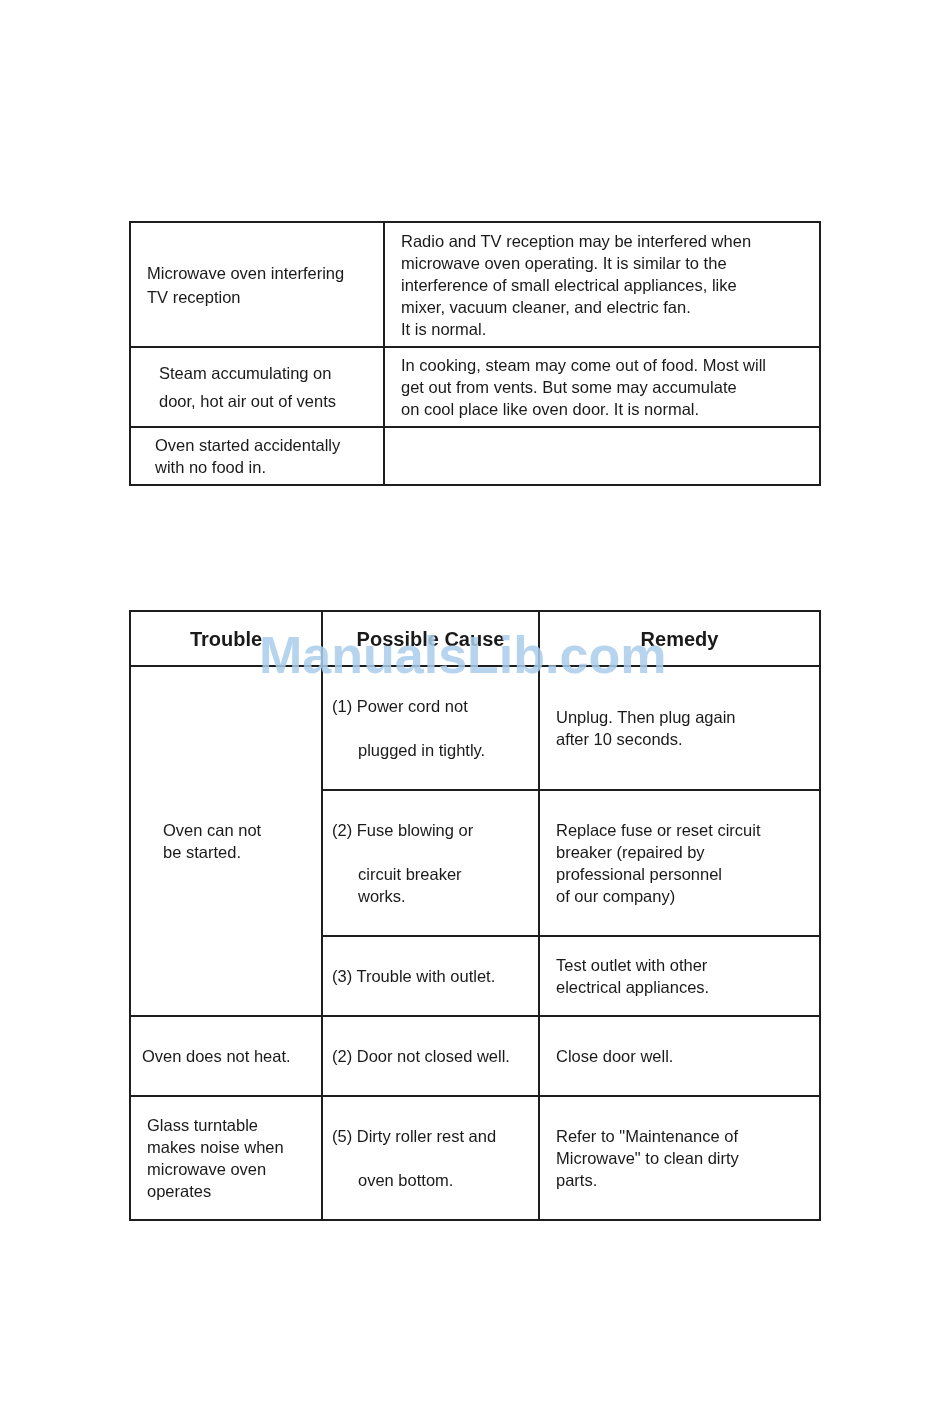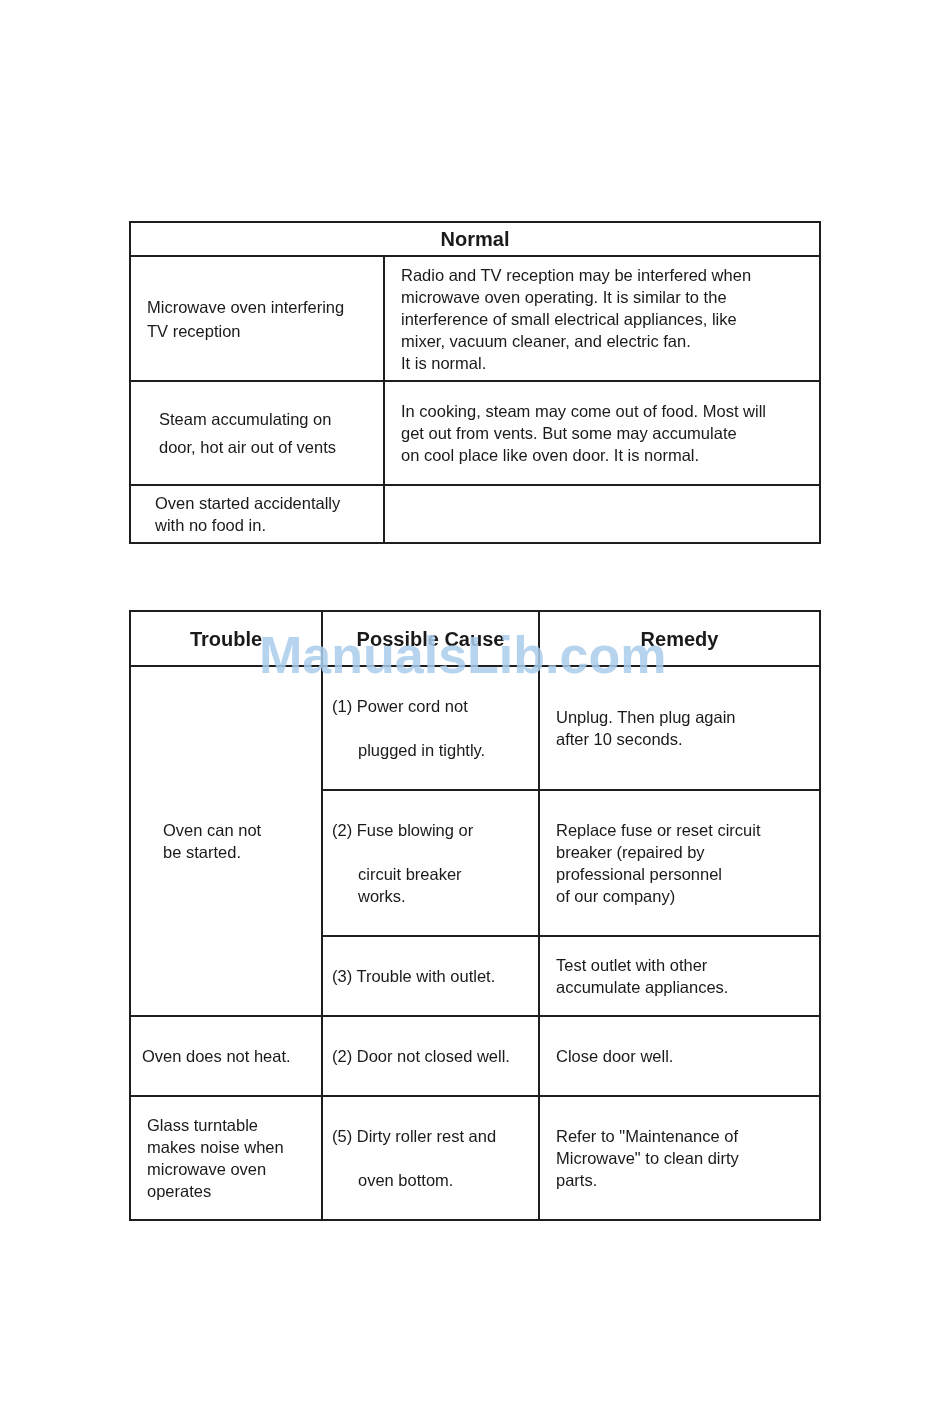--- a/index.html
+++ b/index.html
@@ -27,33 +27,30 @@
   </style>
 </head>
 <body>
 
 <table id="normal-table" class="tbl">
   <colgroup>
       <col style="width:254px">
       <col style="width:436px">
     </colgroup>
   <tbody>
-      <tr style="height:34px">
-    <th colspan="2">Normal</th>
-  </tr>
   <tr style="height:125px">
     <td class="pad" style="line-height:24px">Microwave oven interfering
 TV reception</td>
     <td class="pad">Radio and TV reception may be interfered when
 microwave oven operating. It is similar to the
 interference of small electrical appliances, like
 mixer, vacuum cleaner, and electric fan.
 It is normal.</td>
   </tr>
-  <tr style="height:104px">
+  <tr style="height:80px">
     <td class="pad" style="line-height:28px; padding-left:28px !important">Steam accumulating on
 door, hot air out of vents</td>
     <td class="pad">In cooking, steam may come out of food. Most will
 get out from vents. But some may accumulate
 on cool place like oven door. It is normal.</td>
   </tr>
   <tr style="height:56px">
     <td class="pad" style="padding-left:24px !important">Oven started accidentally
 with no food in.</td>
     <td class="pad"></td>
@@ -92,21 +89,21 @@
     <td class="pad">Replace fuse or reset circuit
 breaker (repaired by
 professional personnel
 of our company)</td>
   </tr>
   <tr style="height:61px">
     <td class="pad cause">
       <span class="num">(3) Trouble with outlet.</span>
     </td>
     <td class="pad">Test outlet with other
-accumulate appliances.</td>
+electrical appliances.</td>
   </tr>
   <tr style="height:38px">
     <td class="pad" style="padding-left:11px !important">Oven does not heat.</td>
     <td class="pad cause">
       <span class="num">(2) Door not closed well.</span>
     </td>
     <td class="pad">Close door well.</td>
   </tr>
   <tr style="height:112px">
     <td class="pad">Glass turntable

